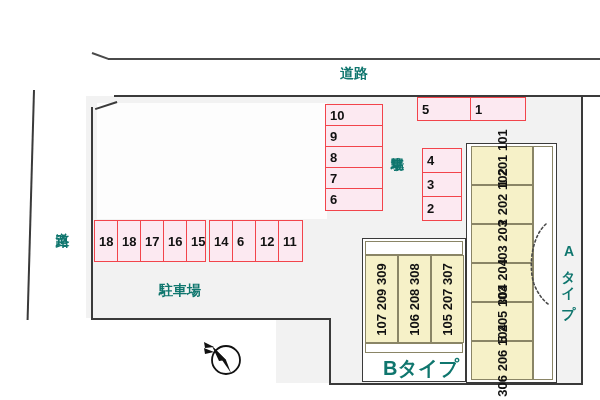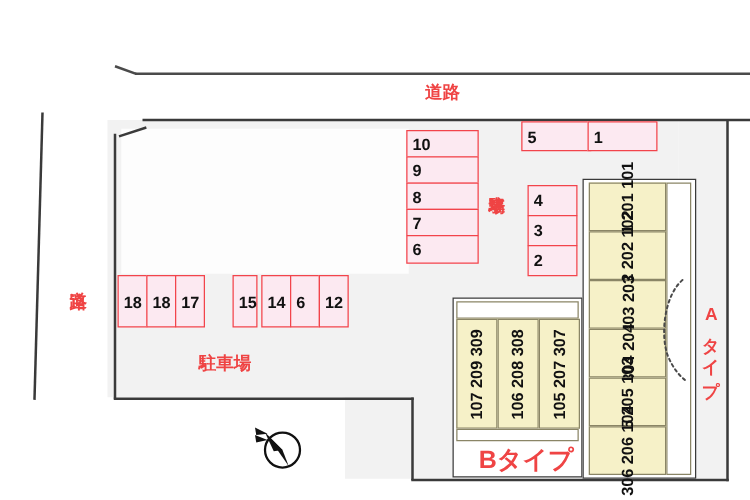--- a/index.html
+++ b/index.html
@@ -16,21 +16,21 @@
 
   
   .site-gray{background:#f2f2f2;}
   .site-white{background:#fdfdfd;}
 
   
   .line{background:#4a4a4a;}
 
   
   .label{
-    color:#ef4444;
+    color:#0f766e;
     font-weight:bold;
     white-space:nowrap;
     line-height:1;
   }
   .v-label{
     writing-mode:vertical-rl;
     text-orientation:upright;
     letter-spacing:1px;
   }
 
@@ -116,24 +116,26 @@
 
   <div class="abs label v-label" style="left:391px;top:146px;font-size:13px;">駐車場</div>
 
   <div class="abs stall" style="left:422px;top:148px;width:40px;height:25px;">4</div>
   <div class="abs stall" style="left:422px;top:172px;width:40px;height:25px;">3</div>
   <div class="abs stall" style="left:422px;top:196px;width:40px;height:25px;">2</div>
 
   <div class="abs stall" style="left:94px;top:220px;width:24px;height:42px;">18</div>
   <div class="abs stall" style="left:117px;top:220px;width:24px;height:42px;">18</div>
   <div class="abs stall" style="left:140px;top:220px;width:24px;height:42px;">17</div>
+  <div class="abs stall" style="left:163px;top:220px;width:24px;height:42px;">16</div>
   <div class="abs stall" style="left:186px;top:220px;width:20px;height:42px;">15</div>
   <div class="abs stall" style="left:209px;top:220px;width:24px;height:42px;">14</div>
   <div class="abs stall" style="left:232px;top:220px;width:24px;height:42px;">6</div>
   <div class="abs stall" style="left:255px;top:220px;width:24px;height:42px;">12</div>
+  <div class="abs stall" style="left:278px;top:220px;width:25px;height:42px;">11</div>
 
   <div class="abs label" style="left:159px;top:283px;font-size:14px;">駐車場</div>
 
   <div class="abs bldg-frame" style="left:466px;top:143px;width:91px;height:240px;"></div>
 
   <div class="abs corridor" style="left:533px;top:146px;width:20px;height:234px;"></div>
 
   <div class="abs unit" style="left:471px;top:146px;width:62px;height:39px;">
     <span>301 201 101</span>
   </div>

